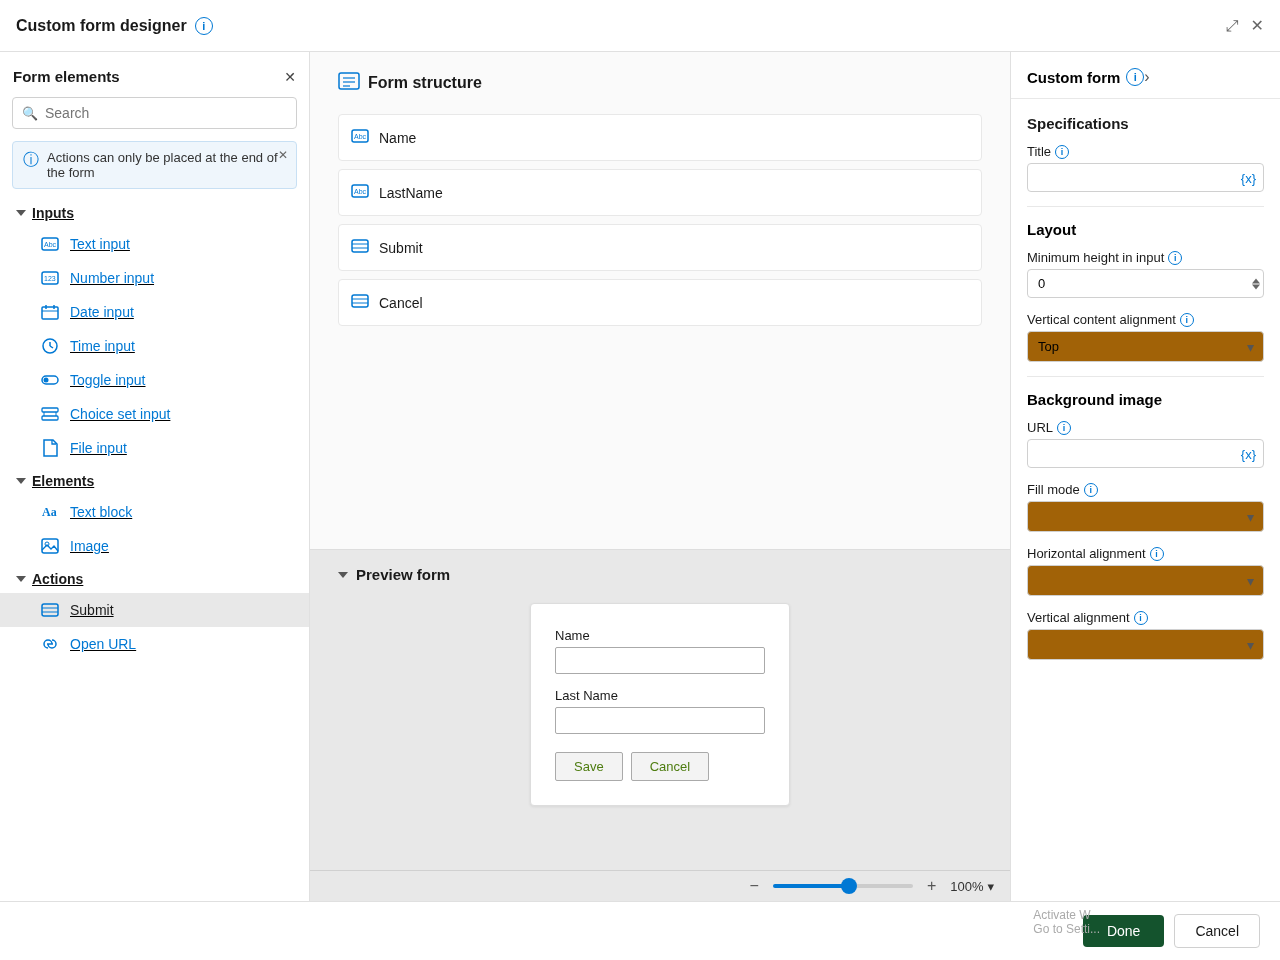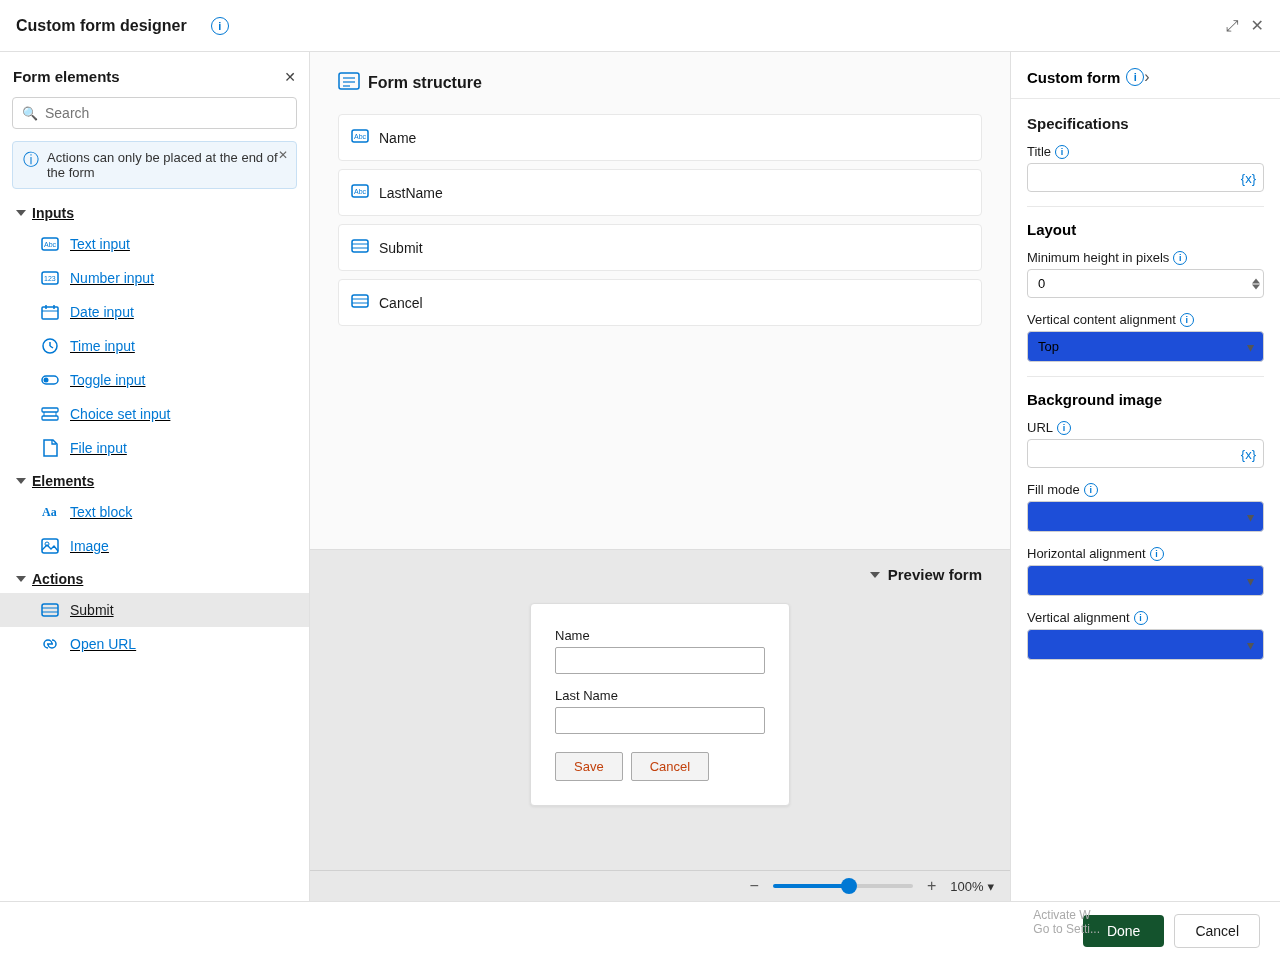--- a/index.html
+++ b/index.html
@@ -20,21 +20,21 @@
       align-items: center;
       justify-content: space-between;
       padding: 10px 16px;
       background: #fff;
       border-bottom: 1px solid #e0e0e0;
       height: 52px;
     }
     .title-bar-left {
       display: flex;
       align-items: center;
-      gap: 24px;
+      gap: 8px;
       font-size: 16px;
       font-weight: 600;
       color: #1a1a1a;
     }
     .title-bar-right {
       display: flex;
       gap: 12px;
       align-items: center;
     }
     .title-bar-icon {
@@ -231,21 +231,20 @@
     }
     .preview-header {
       display: flex;
       align-items: center;
       gap: 8px;
       margin-bottom: 20px;
       font-size: 15px;
       font-weight: 600;
       color: #1a1a1a;
       cursor: pointer;
-      justify-content: flex-end;
     }
     .preview-card {
       background: #fff;
       border: 1px solid #ddd;
       border-radius: 4px;
       padding: 24px;
       width: 260px;
       margin: 0 auto;
       box-shadow: 0 1px 3px rgba(0,0,0,0.08);
     }
@@ -269,21 +268,21 @@
       gap: 8px;
       margin-top: 4px;
     }
     .preview-btn {
       padding: 6px 18px;
       border: 1px solid #aaa;
       background: #f3f3f3;
       border-radius: 2px;
       font-size: 13px;
       cursor: pointer;
-      color: #c2410c;
+      color: #4d7c0f;
     }
 
     
     .zoom-bar {
       display: flex;
       align-items: center;
       justify-content: flex-end;
       gap: 10px;
       padding: 6px 16px;
       background: #e8e8e8;
@@ -430,21 +429,21 @@
       margin-bottom: 14px;
     }
     .dropdown-input select {
       width: 100%;
       border: 1px solid #d0d0d0;
       border-radius: 4px;
       padding: 7px 10px;
       font-size: 13px;
       outline: none;
       appearance: none;
-      background: #1d4ed8;
+      background: #a16207;
       cursor: pointer;
     }
     .dropdown-chevron {
       position: absolute;
       right: 10px;
       top: 50%;
       transform: translateY(-50%);
       pointer-events: none;
       color: #555;
     }
@@ -784,21 +783,21 @@
       <div class="field-input-with-icon">
         <input type="text" style="">
         <span class="field-input-icon">{x}</span>
       </div>
 
       <div class="divider"></div>
 
       <div class="layout-title">Layout</div>
 
       <div class="field-label">
-        <span>Minimum height in pixels</span>
+        <span>Minimum height in input</span>
         <span class="info-icon" style="width:14px;height:14px;font-size:9px;">i</span>
       </div>
       <div class="spinner-input">
         <input type="text" value="0" style="">
         <div class="spinner-arrows">
           <span class="spinner-arrow up"></span>
           <span class="spinner-arrow down"></span>
         </div>
       </div>
 

